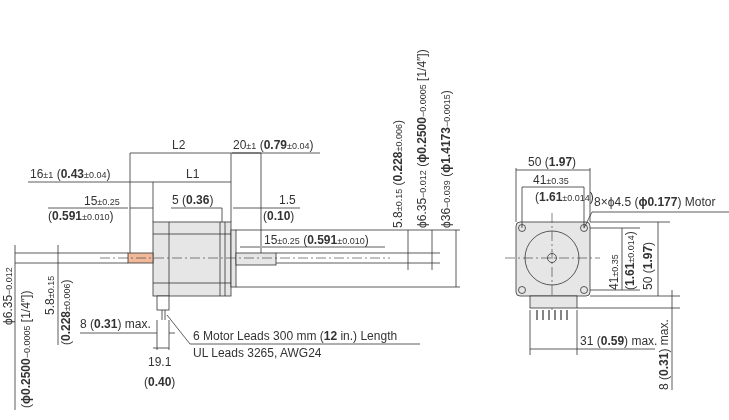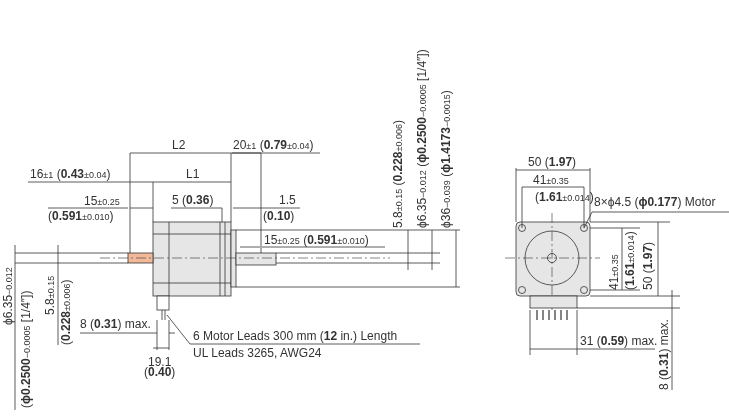--- a/index.html
+++ b/index.html
@@ -128,21 +128,21 @@
 <div class="t" style="left:186px;top:168px">L1</div>
 <div class="t" style="left:30px;top:168px"><span>16</span><span class="s">±1</span> (<b>0.43</b><span class="s">±0.04</span>)</div>
 <div class="t" style="left:84px;top:195px"><span>15</span><span class="s">±0.25</span></div>
 <div class="t" style="left:48px;top:210px">(<b>0.591</b><span class="s">±0.010</span>)</div>
 <div class="t" style="left:172px;top:194px"><span>5</span> (<b>0.36</b>)</div>
 <div class="t" style="left:279px;top:194px">1.5</div>
 <div class="t" style="left:263px;top:210px">(<b>0.10</b>)</div>
 <div class="t" style="left:264px;top:234px"><span>15</span><span class="s">±0.25</span> (<b>0.591</b><span class="s">±0.010</span>)</div>
 <div class="t" style="left:80px;top:318px"><span>8</span> (<b>0.31</b>) <span>max.</span></div>
 <div class="t" style="left:148px;top:356px">19.1</div>
-<div class="t" style="left:144px;top:366px">(<b>0.40</b>)</div>
+<div class="t" style="left:144px;top:376px">(<b>0.40</b>)</div>
 <div class="t" style="left:193px;top:330px"><span>6 Motor Leads 300 mm (</span><b>12</b><span> in.) Length</span></div>
 <div class="t" style="left:193px;top:347px">UL Leads 3265, AWG24</div>
 
 <div class="t v" style="left:2px;top:325px"><span>ϕ6.35</span><span class="s">−0.012</span></div>
 <div class="t v" style="left:20px;top:408px">(<b>ϕ0.2500</b><span class="s">−0.0005</span> <span>[1/4″]</span>)</div>
 <div class="t v" style="left:44px;top:315px"><span>5.8</span><span class="s">±0.15</span></div>
 <div class="t v" style="left:60px;top:345px">(<b>0.228</b><span class="s">±0.006</span>)</div>
 
 <div class="t v" style="left:392px;top:228px"><span>5.8</span><span class="s">±0.15</span> (<b>0.228</b><span class="s">±0.006</span>)</div>
 <div class="t v" style="left:416px;top:228px"><span>ϕ6.35</span><span class="s">−0.012</span> (<b>ϕ0.2500</b><span class="s">−0.0005</span> <span>[1/4″]</span>)</div>

